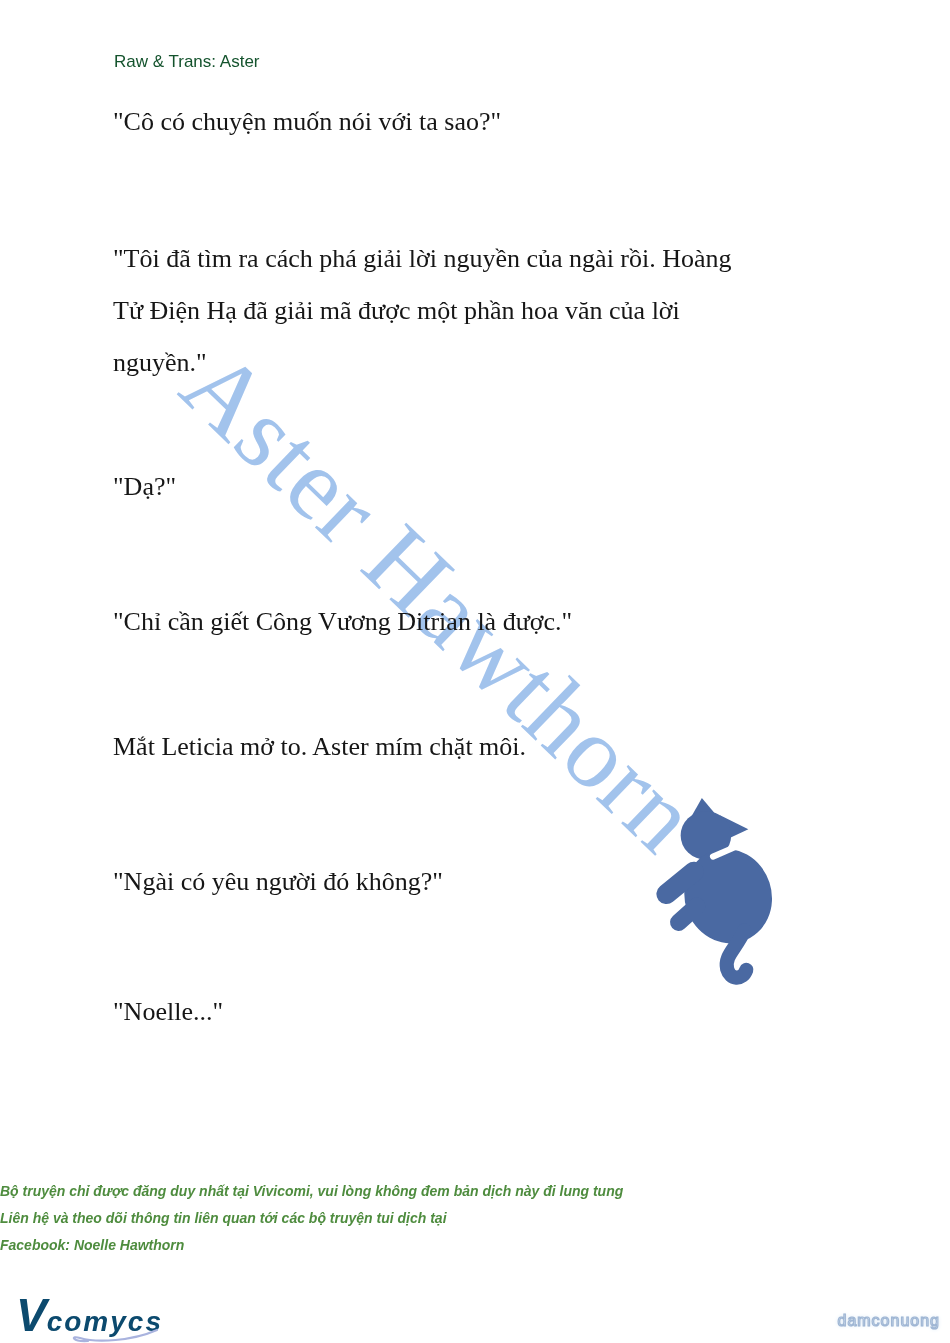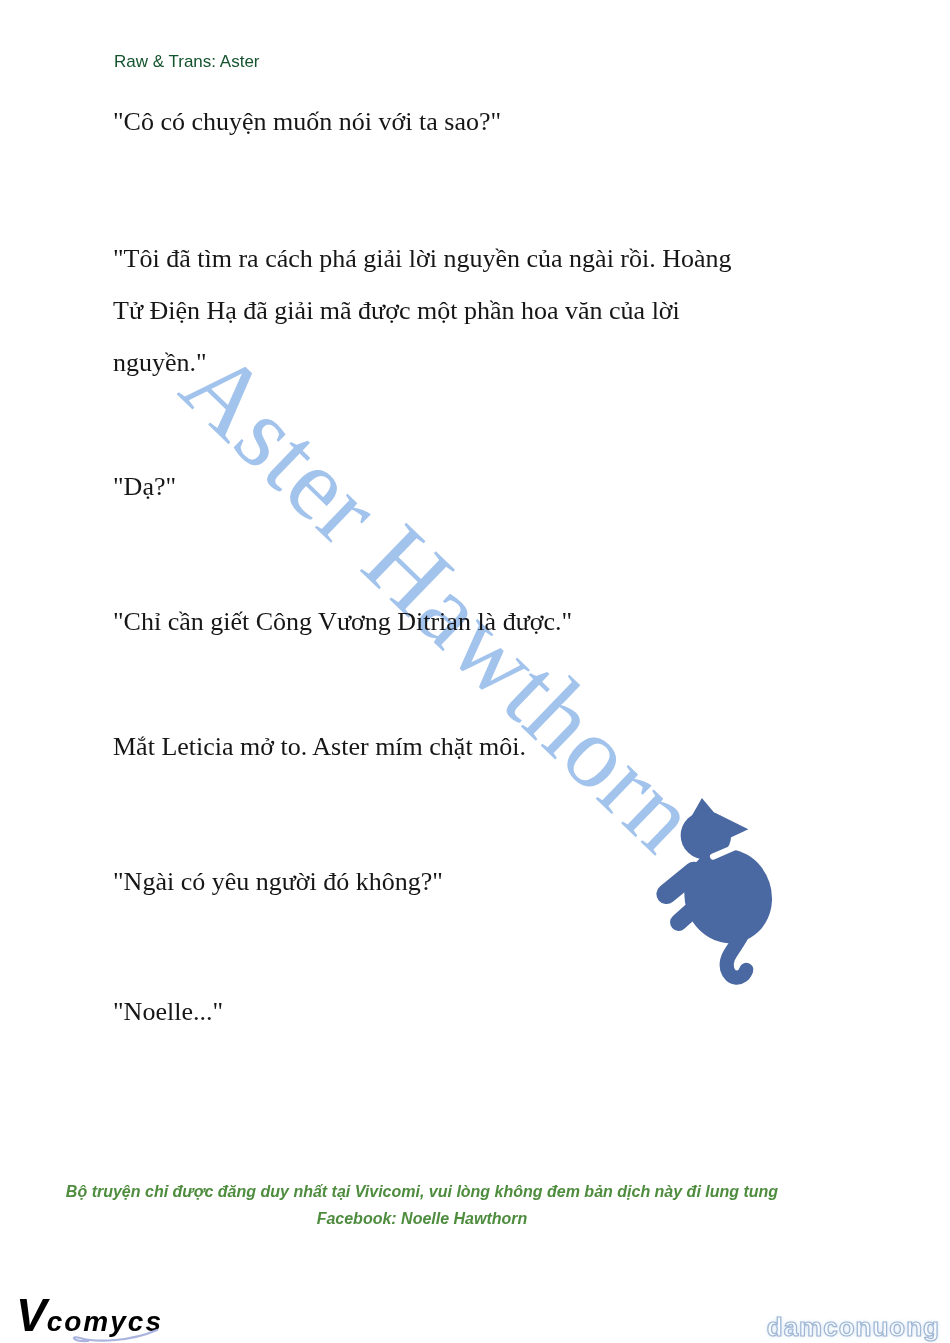--- a/index.html
+++ b/index.html
@@ -69,66 +69,66 @@
     height: 192px;
     z-index: 3;
   }
 
   
   .footer {
     position: absolute;
     left: 0;
     top: 1178px;
     width: 844px;
-    text-align: center;
+    text-align: left;
     font-family: "Liberation Sans", "DejaVu Sans", sans-serif;
     font-weight: bold;
     font-style: italic;
-    font-size: 16px;
+    font-size: 14px;
     line-height: 27px;
     color: #4e8c3e;
     z-index: 2;
   }
 
   
   .logo-left {
     position: absolute;
     left: 16px;
     top: 1288px;
     z-index: 2;
   }
   .logo-left .logo-text {
     display: inline-block;
     font-family: "Liberation Sans", "DejaVu Sans", sans-serif;
     font-style: italic;
     font-weight: bold;
     font-size: 28px;
     letter-spacing: 2px;
-    color: #000000;
+    color: #0c4a6e;
   }
   .logo-left .logo-text::first-letter {
     font-size: 46px;
     letter-spacing: 0px;
   }
   .logo-left .swirl {
     position: absolute;
     left: 46px;
     top: 40px;
     width: 100px;
     height: 16px;
   }
 
   
   .logo-right {
     position: absolute;
     right: 10px;
     top: 1312px;
     font-family: "Liberation Sans", "DejaVu Sans", sans-serif;
-    font-weight: bold;
-    font-size: 26px;
+    font-weight: normal;
+    font-size: 16px;
     letter-spacing: 1px;
     color: #f7fbff;
     -webkit-text-stroke: 1.2px #9fb6d4;
     text-shadow: 0 0 4px #c9dcee, 0 0 1px #a9c2de;
     z-index: 2;
   }
 </style>
 </head>
 <body>
 
@@ -164,20 +164,21 @@
 
     <line x1="43" y1="108" x2="25" y2="124" stroke="#4a69a2" stroke-width="17" stroke-linecap="round"></line>
 
     <path d="M 90 132 C 82 150 70 157 73 170 C 76 181 88 182 92 171" fill="none" stroke="#4a69a2" stroke-width="14" stroke-linecap="round"></path>
 
     <line x1="59" y1="59" x2="89" y2="46" stroke="#ffffff" stroke-width="6" stroke-linecap="round"></line>
   </svg>
 
   <div class="footer">
     <div>Bộ truyện chỉ được đăng duy nhất tại Vivicomi, vui lòng không đem bản dịch này đi lung tung</div>
+    <div>Liên hệ và theo dõi thông tin liên quan tới các bộ truyện tui dịch tại</div>
     <div>Facebook: Noelle Hawthorn</div>
   </div>
 
   <div class="logo-left">
     <span class="logo-text">Vcomycs</span>
     <svg class="swirl" viewBox="0 0 100 16" xmlns="http://www.w3.org/2000/svg" aria-hidden="true">
       <path d="M 95 2 C 70 13 35 15 18 10 C 8 7 10 14 26 13" fill="none" stroke="#a9b3de" stroke-width="2.2" stroke-linecap="round"></path>
     </svg>
   </div>
 

